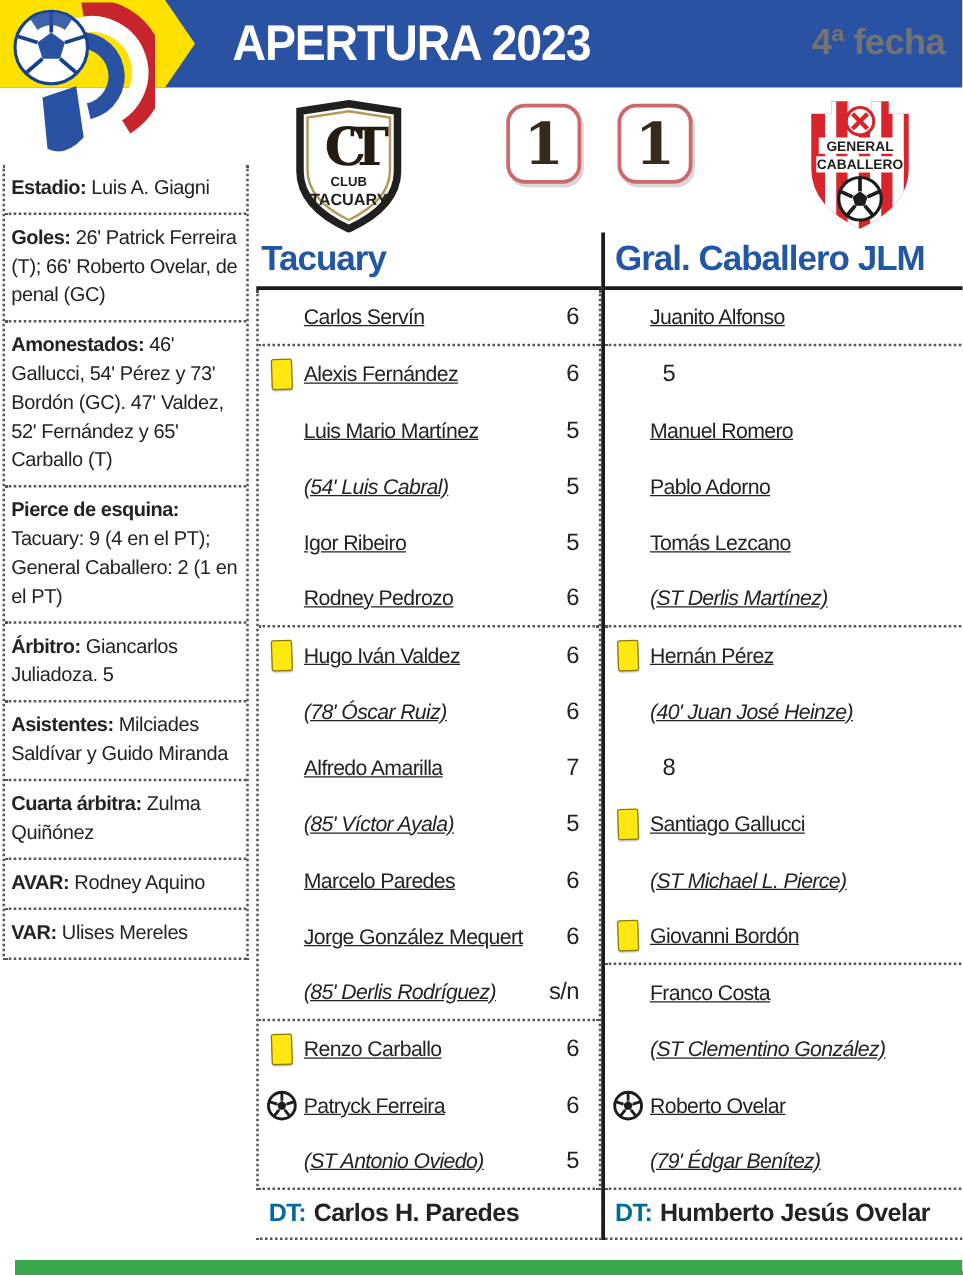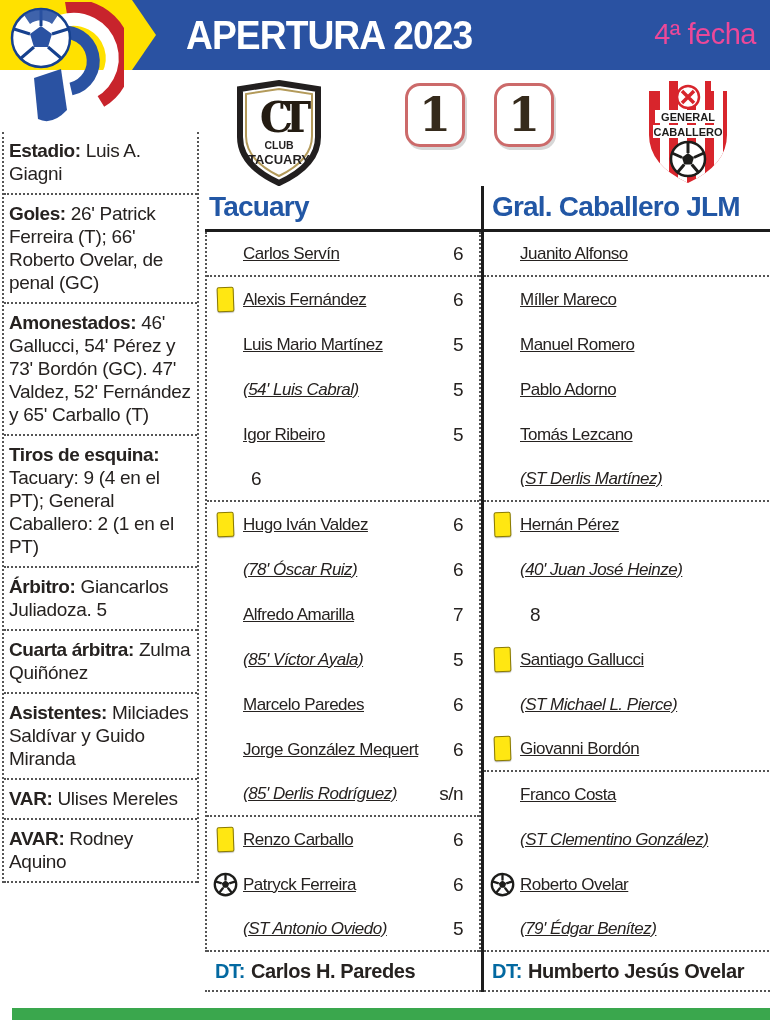--- a/index.html
+++ b/index.html
@@ -7,28 +7,28 @@
     font-family:"Liberation Sans", sans-serif; color:#262220; }
   body { position:relative; }
 
   
   .banner { position:absolute; left:0; top:0; width:770px; height:70px; background:#2a52a2; z-index:1; }
   .yellow-block { position:absolute; left:0; top:0; width:132px; height:70px; background:#ffe100; z-index:2; }
   .yellow-chev { position:absolute; left:132px; top:0; width:0; height:0; z-index:2;
     border-top:35px solid transparent; border-bottom:35px solid transparent; border-left:24px solid #ffe100; }
   .banner-title { position:absolute; left:186px; top:13px; z-index:3; color:#fff; font-size:40px;
     font-weight:bold; letter-spacing:-1px; display:inline-block; transform:scaleX(.93); transform-origin:left; }
-  .fecha { position:absolute; right:14px; top:18px; z-index:3; color:#ec4899; font-size:29px;
-    font-weight:normal; letter-spacing:-0.5px; }
+  .fecha { position:absolute; right:14px; top:18px; z-index:3; color:#737373; font-size:29px;
+    font-weight:bold; letter-spacing:-0.5px; }
   .logo { position:absolute; left:4px; top:2px; z-index:4; }
 
   
   .sidebar { position:absolute; left:2px; top:132px; width:197px;
     border-left:2px dotted #555; border-right:2px dotted #555; }
-  .sect { padding:7px 4px 8px 5px; border-bottom:2px dotted #555; font-size:19px;
+  .sect { padding:7px 4px 8px 5px; border-bottom:2px dotted #555; font-size:16px;
     line-height:23px; letter-spacing:-0.3px; }
   .sect b { letter-spacing:-0.4px; }
 
   
   .crest-home { position:absolute; left:233px; top:80px; }
   .crest-away { position:absolute; left:641px; top:77px; }
   .scorebox { position:absolute; top:83px; width:60px; height:64px; background:#fff;
     border:3px solid #cc6a6a; border-radius:15px; box-shadow:2px 3px 0 rgba(140,140,140,.35);
     display:flex; align-items:center; justify-content:center;
     font-family:"DejaVu Serif", serif; font-weight:bold; font-size:46px; color:#352a1b; }
@@ -81,26 +81,26 @@
     <polygon points="37,24 48,32 44,45 30,45 26,32" fill="#2a52a2"></polygon>
     <path d="M37,7 L37,24 M64,27 L48,32 M58,57 L44,45 M16,57 L30,45 M10,27 L26,32" stroke="#16418f" stroke-width="3" fill="none"></path>
     <path d="M20,13 A29,29 0 0 1 54,13 L48,22 A18,18 0 0 0 26,22 Z" fill="#2a52a2" opacity="0.9"></path>
   </svg>
 </div>
 
 <div class="sidebar">
   <div class="sect"><b>Estadio:</b> <span>Luis A. Giagni</span></div>
   <div class="sect"><b>Goles:</b> <span>26' Patrick Ferreira (T); 66' Roberto Ovelar, de penal (GC)</span></div>
   <div class="sect"><b>Amonestados:</b> <span>46' Gallucci, 54' Pérez y 73' Bordón (GC). 47' Valdez, 52' Fernández y 65' Carballo (T)</span></div>
-  <div class="sect"><b>Tiros de esquina:</b> <span>Tacuary: 9 (4 en el PT); General Caballero: 2 (1 en el PT)</span></div>
+  <div class="sect"><b>Pierce de esquina:</b> <span>Tacuary: 9 (4 en el PT); General Caballero: 2 (1 en el PT)</span></div>
   <div class="sect"><b>Árbitro:</b> <span>Giancarlos Juliadoza. 5</span></div>
+  <div class="sect"><b>Asistentes:</b> <span>Milciades Saldívar y Guido Miranda</span></div>
   <div class="sect"><b>Cuarta árbitra:</b> <span>Zulma Quiñónez</span></div>
-  <div class="sect"><b>Asistentes:</b> <span>Milciades Saldívar y Guido Miranda</span></div>
+  <div class="sect"><b>AVAR:</b> <span>Rodney Aquino</span></div>
   <div class="sect"><b>VAR:</b> <span>Ulises Mereles</span></div>
-  <div class="sect"><b>AVAR:</b> <span>Rodney Aquino</span></div>
 </div>
 
 <div class="crest-home">
   <svg width="92" height="106" viewBox="0 0 92 106">
     <path d="M46,3 L85,9 L85,57 Q85,85 46,103 Q7,85 7,57 L7,9 Z" fill="#ffffff" stroke="#221f1f" stroke-width="6"></path>
     <path d="M46,9 L79,14 L79,56 Q79,80 46,96 Q13,80 13,56 L13,14 Z" fill="none" stroke="#b39a5a" stroke-width="2"></path>
     <text x="46" y="52" font-family="DejaVu Serif, serif" font-size="42" font-weight="bold" fill="#241c12" text-anchor="middle" letter-spacing="-13">CT</text>
     <text x="46" y="69" font-family="Liberation Sans, sans-serif" font-size="10.5" font-weight="bold" fill="#221f1f" text-anchor="middle">CLUB</text>
     <text x="46" y="84" font-family="Liberation Sans, sans-serif" font-size="13" font-weight="bold" fill="#221f1f" text-anchor="middle">TACUARY</text>
   </svg>
@@ -162,20 +162,21 @@
       <span class="pname sub">(54' Luis Cabral)</span>
       <span class="prating">5</span>
     </div>
     <div class="prow">
       <span class="icon-cell"></span>
       <span class="pname">Igor Ribeiro</span>
       <span class="prating">5</span>
     </div>
     <div class="prow sep">
       <span class="icon-cell"></span>
+      <span class="pname">Rodney Pedrozo</span>
       <span class="prating">6</span>
     </div>
     <div class="prow">
       <span class="icon-cell">
         <span class="ycard"></span>
       </span>
       <span class="pname">Hugo Iván Valdez</span>
       <span class="prating">6</span>
     </div>
     <div class="prow">
@@ -233,21 +234,20 @@
     </div>
   </div>
 <div class="plist plist-away">
     <div class="prow sep">
       <span class="icon-cell"></span>
       <span class="pname">Juanito Alfonso</span>
       <span class="prating">5</span>
     </div>
     <div class="prow">
       <span class="icon-cell"></span>
-      <span class="pname">Míller Mareco</span>
       <span class="prating">5</span>
     </div>
     <div class="prow">
       <span class="icon-cell"></span>
       <span class="pname">Manuel Romero</span>
       <span class="prating">6</span>
     </div>
     <div class="prow">
       <span class="icon-cell"></span>
       <span class="pname">Pablo Adorno</span>

